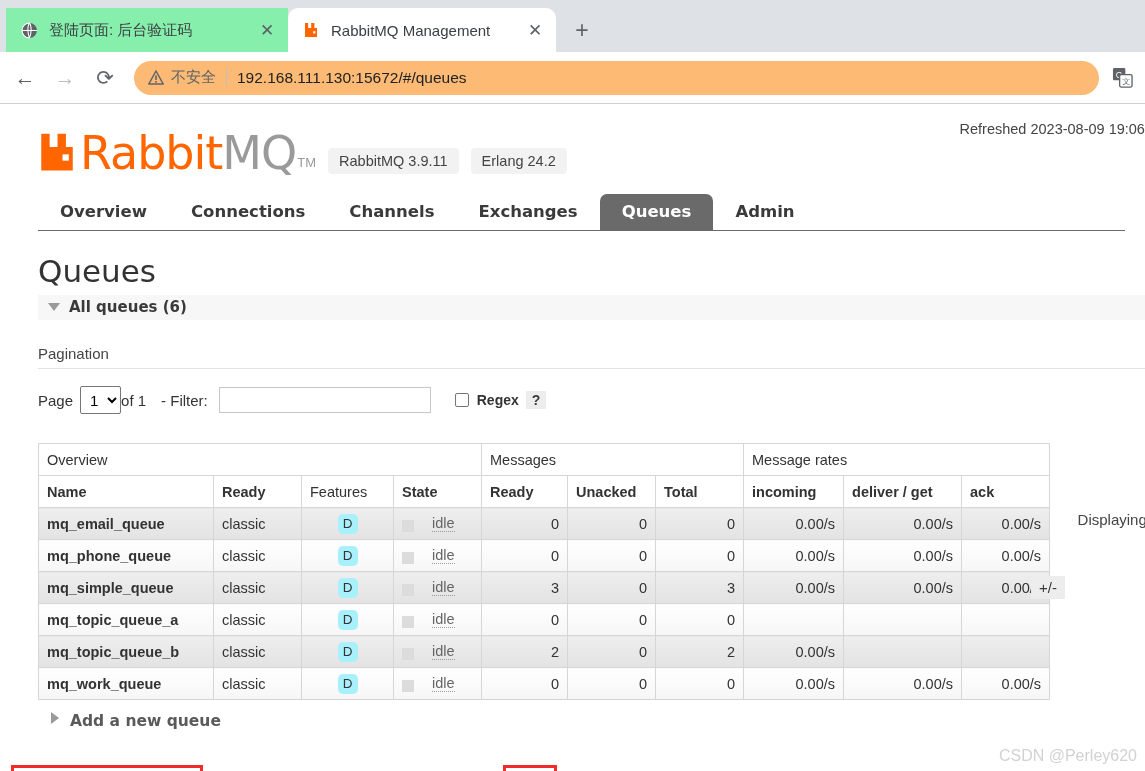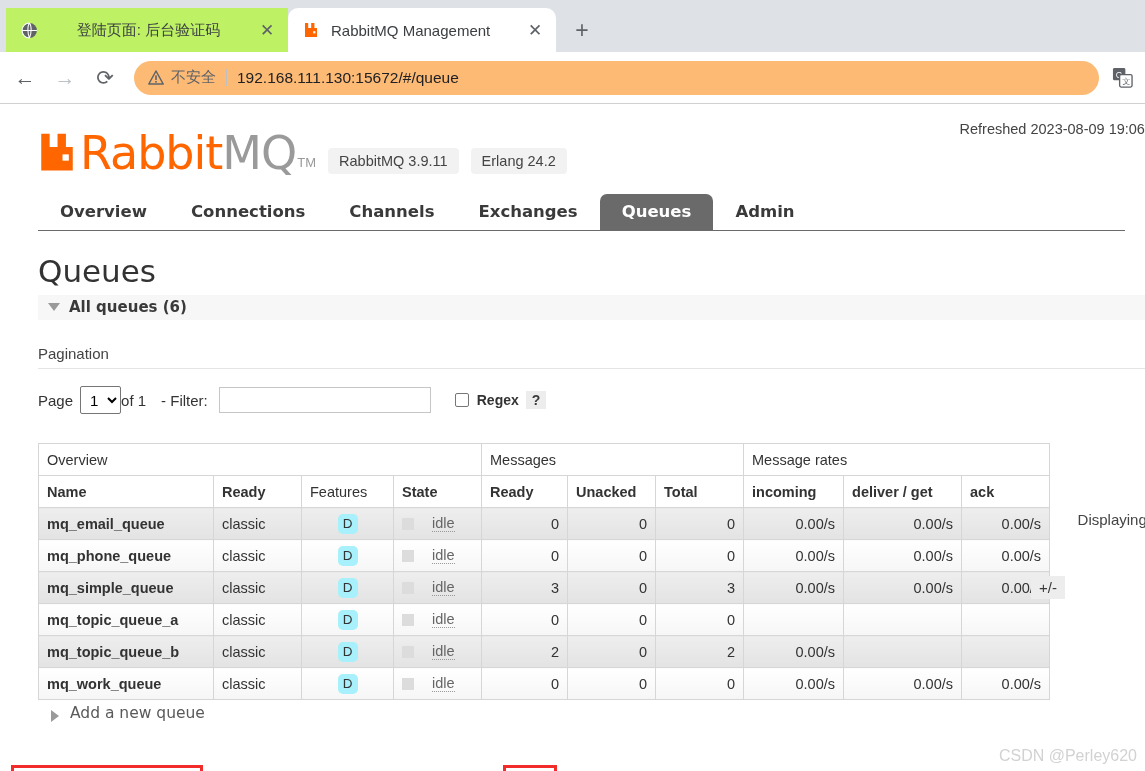--- a/index.html
+++ b/index.html
@@ -21,22 +21,21 @@
   }
   .tab{
     height:44px;
     display:flex; align-items:center;
     padding:0 10px 0 14px;
     position:relative;
     min-width:0;
   }
   .tab.inactive{
     width:282px;
-    background:#bef264;
-    text-align:center;
+    background:#86efac;
   }
   .tab.active{
     width:268px;
     background:#ffffff;
     border-radius:10px 10px 0 0;
   }
   .tab-favicon{
     width:18px; height:18px; flex:0 0 18px;
     margin-right:11px;
     display:flex; align-items:center; justify-content:center;
@@ -248,38 +247,38 @@
   }
   td.num{ text-align:right; padding-right:10px; color:#555;}
   td.ctr{ text-align:center; }
   td.type{ color:#555; }
   .dbadge{
     display:inline-flex; align-items:center; justify-content:center;
     width:20px;height:20px; border-radius:5px;
     background:#a8f0fb; color:#333; font-size:13.5px;
     font-family:"Liberation Sans", sans-serif;
   }
-  .state-cell{ display:flex; align-items:center; }
+  .state-cell{ display:flex; align-items:flex-end; }
   .state-sq{
     width:12px;height:12px;background:#dcdcdc;margin-right:18px;flex:0 0 12px;
   }
   .state-txt{
     color:#666; border-bottom:1px dotted #999; font-size:14.5px;
   }
   .plusminus{
     position:absolute; left:1031px; top:472px;
     background:#ededed; color:#3a3a3a; font-size:15px;
     padding:3px 8px;
     font-family:"Liberation Sans", sans-serif;
   }
 
   .addqueue{
-    display:flex; align-items:flex-end;
-    margin:4px 0 0 18px;
-    font-size:15.5px; font-weight:normal; color:#5a5a5a;
+    display:flex; align-items:flex-start;
+    margin:12px 0 0 18px;
+    font-size:15.5px; font-weight:bold; color:#5a5a5a;
     font-family:"DejaVu Sans", sans-serif;
   }
 
   
   .anno{
     position:absolute;
     border:3px solid #f22b2b;
     pointer-events:none;
   }
   #anno-name{ left:11px; top:661px; width:192px; height:31px; }
@@ -329,21 +328,21 @@
   <div class="omnibox">
     <span class="warn-icon">
       <svg width="16" height="15" viewBox="0 0 16 15">
         <path d="M8 1L15.2 14H0.8z" fill="none" stroke="#5f6368" stroke-width="1.5" stroke-linejoin="round"></path>
         <rect x="7.2" y="5.4" width="1.6" height="4.6" fill="#5f6368"></rect>
         <rect x="7.2" y="11" width="1.6" height="1.6" fill="#5f6368"></rect>
       </svg>
     </span>
     <span class="not-secure">不安全</span>
     <span class="omni-divider"></span>
-    <span class="omni-url">192.168.111.130:15672/#/queue</span>
+    <span class="omni-url">192.168.111.130:15672/#/queues</span>
   </div>
 
   <div class="translate-btn">
     <svg width="21" height="21" viewBox="0 0 22 22">
       <rect x="1" y="1" width="13" height="13" rx="1.5" fill="#5f6368"></rect>
       <text x="4" y="11" font-size="9" fill="#fff" font-family="Liberation Sans, sans-serif">G</text>
       <rect x="8" y="8" width="13" height="13" rx="1.5" fill="#fff" stroke="#5f6368" stroke-width="1.4"></rect>
       <text x="11" y="18" font-size="8" fill="#5f6368" font-family="Liberation Sans, sans-serif">文</text>
     </svg>
   </div>

